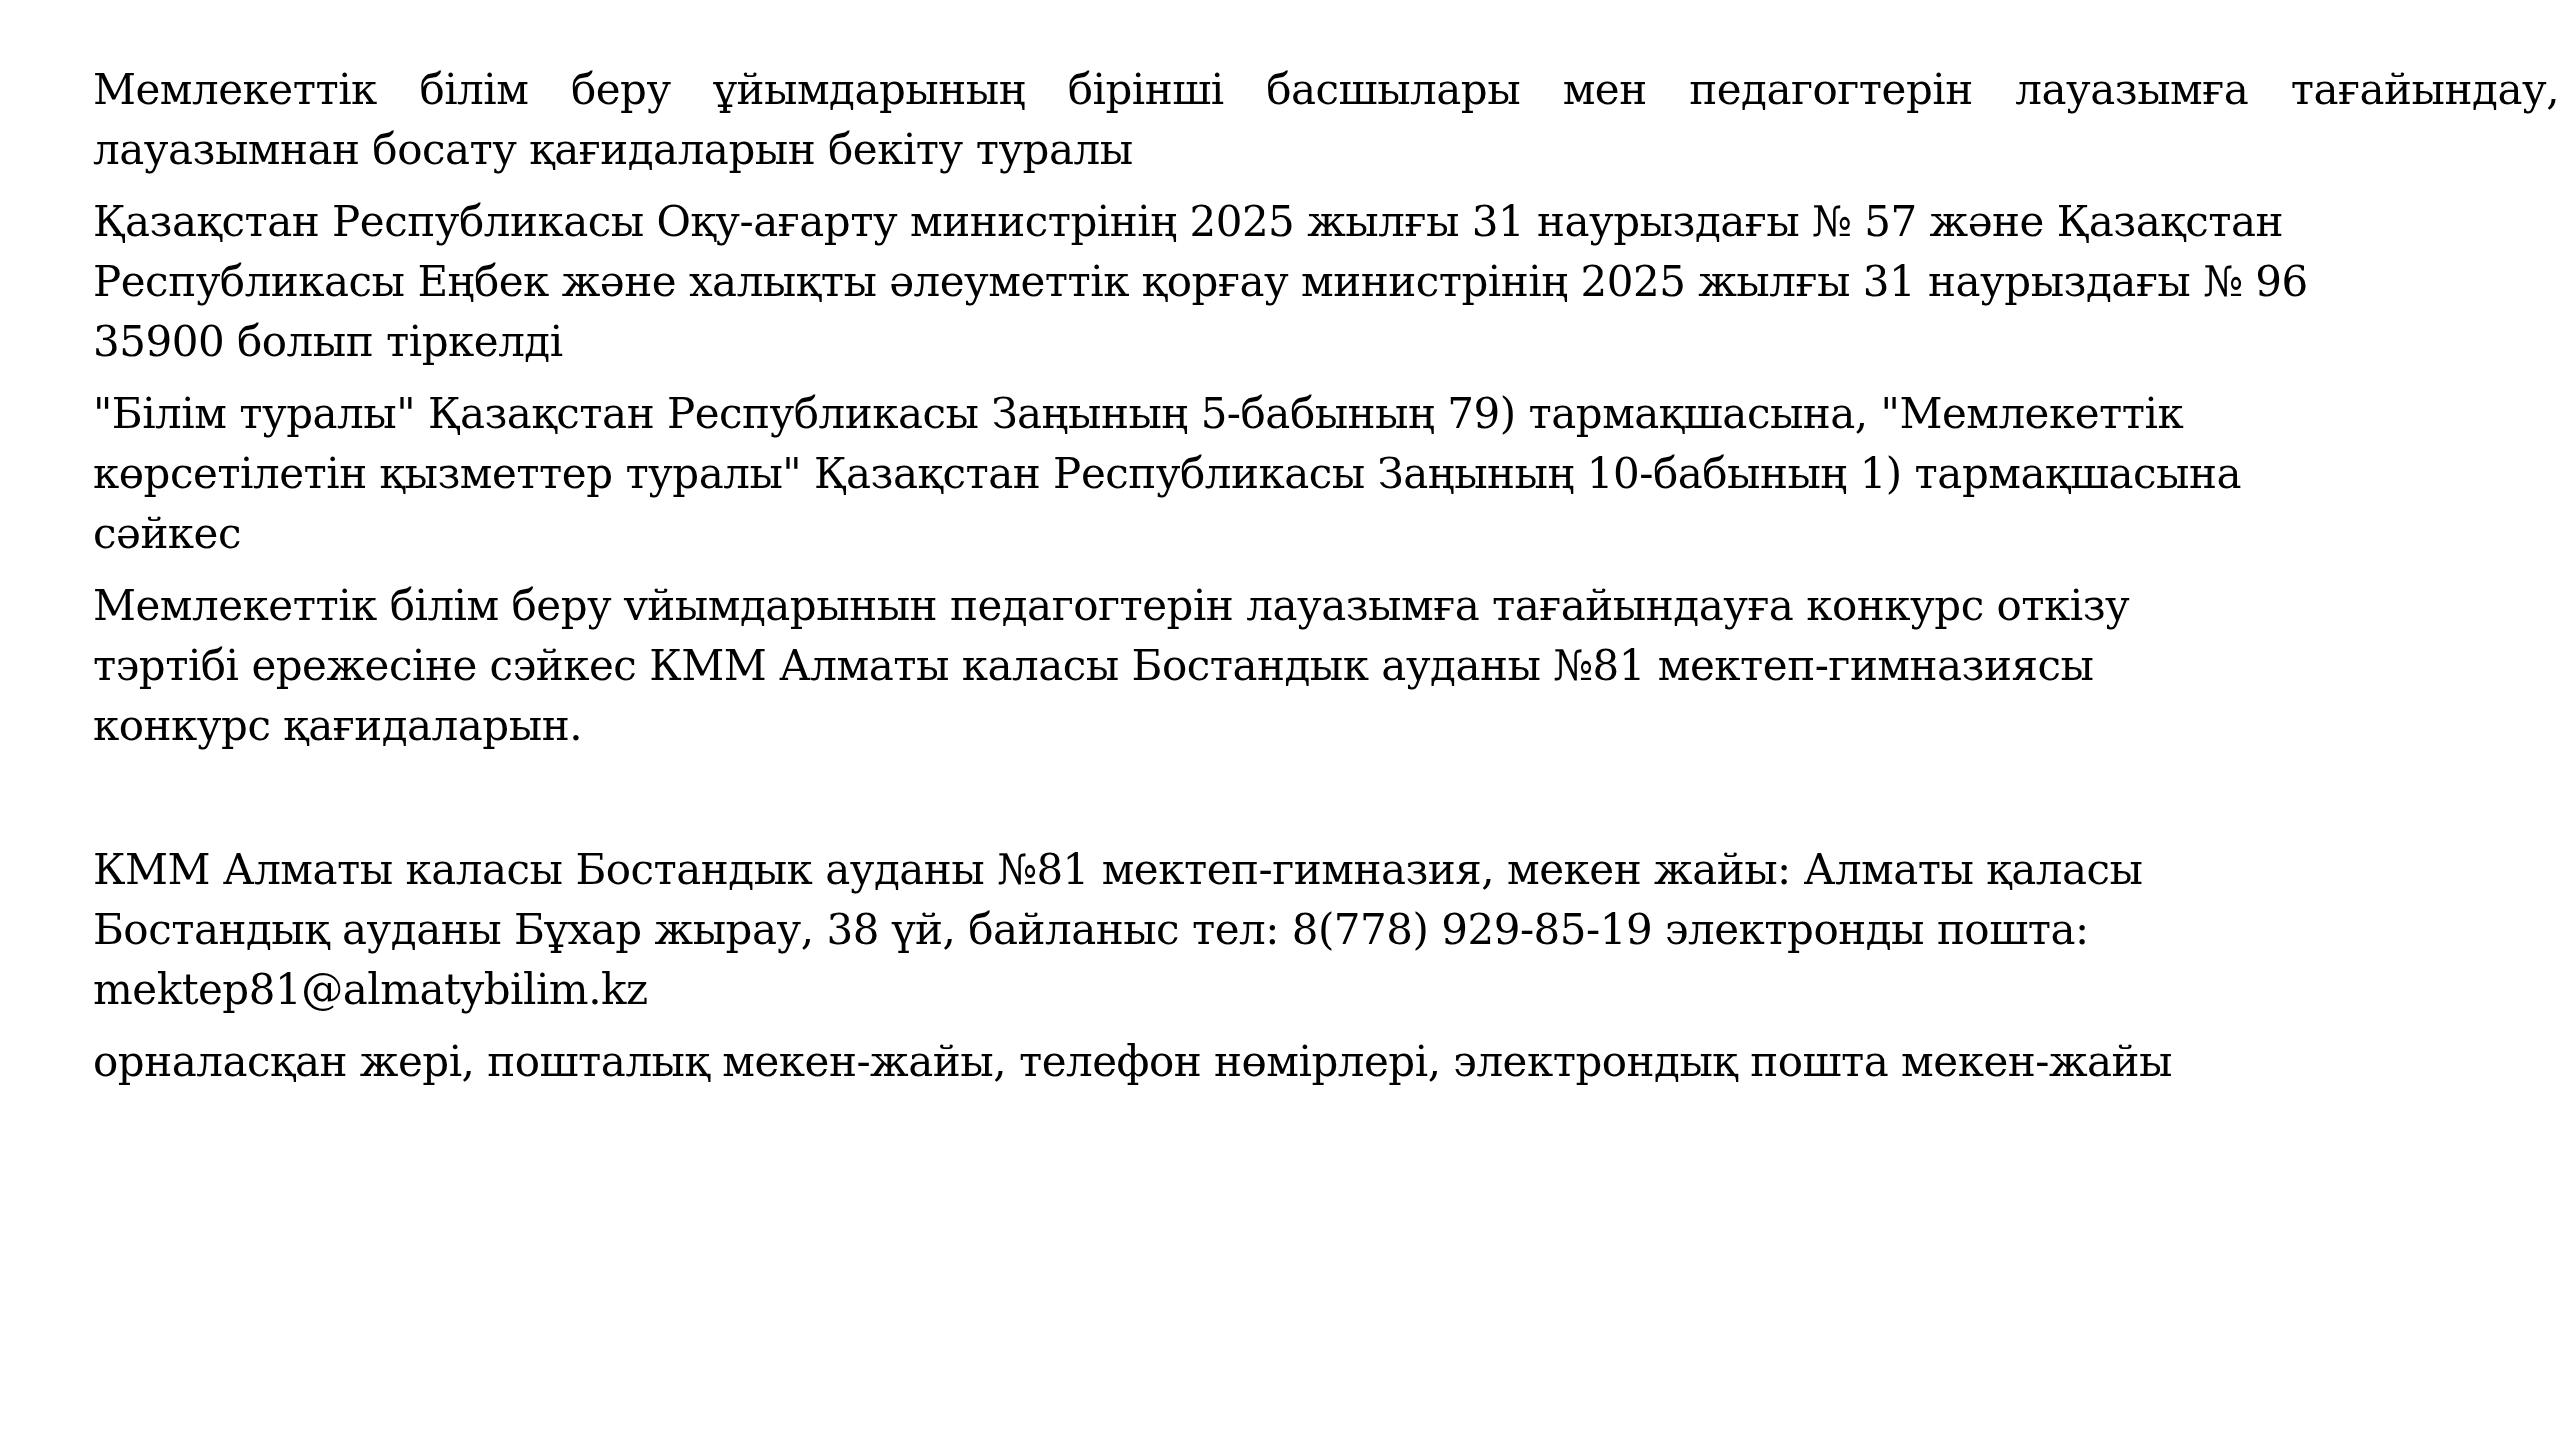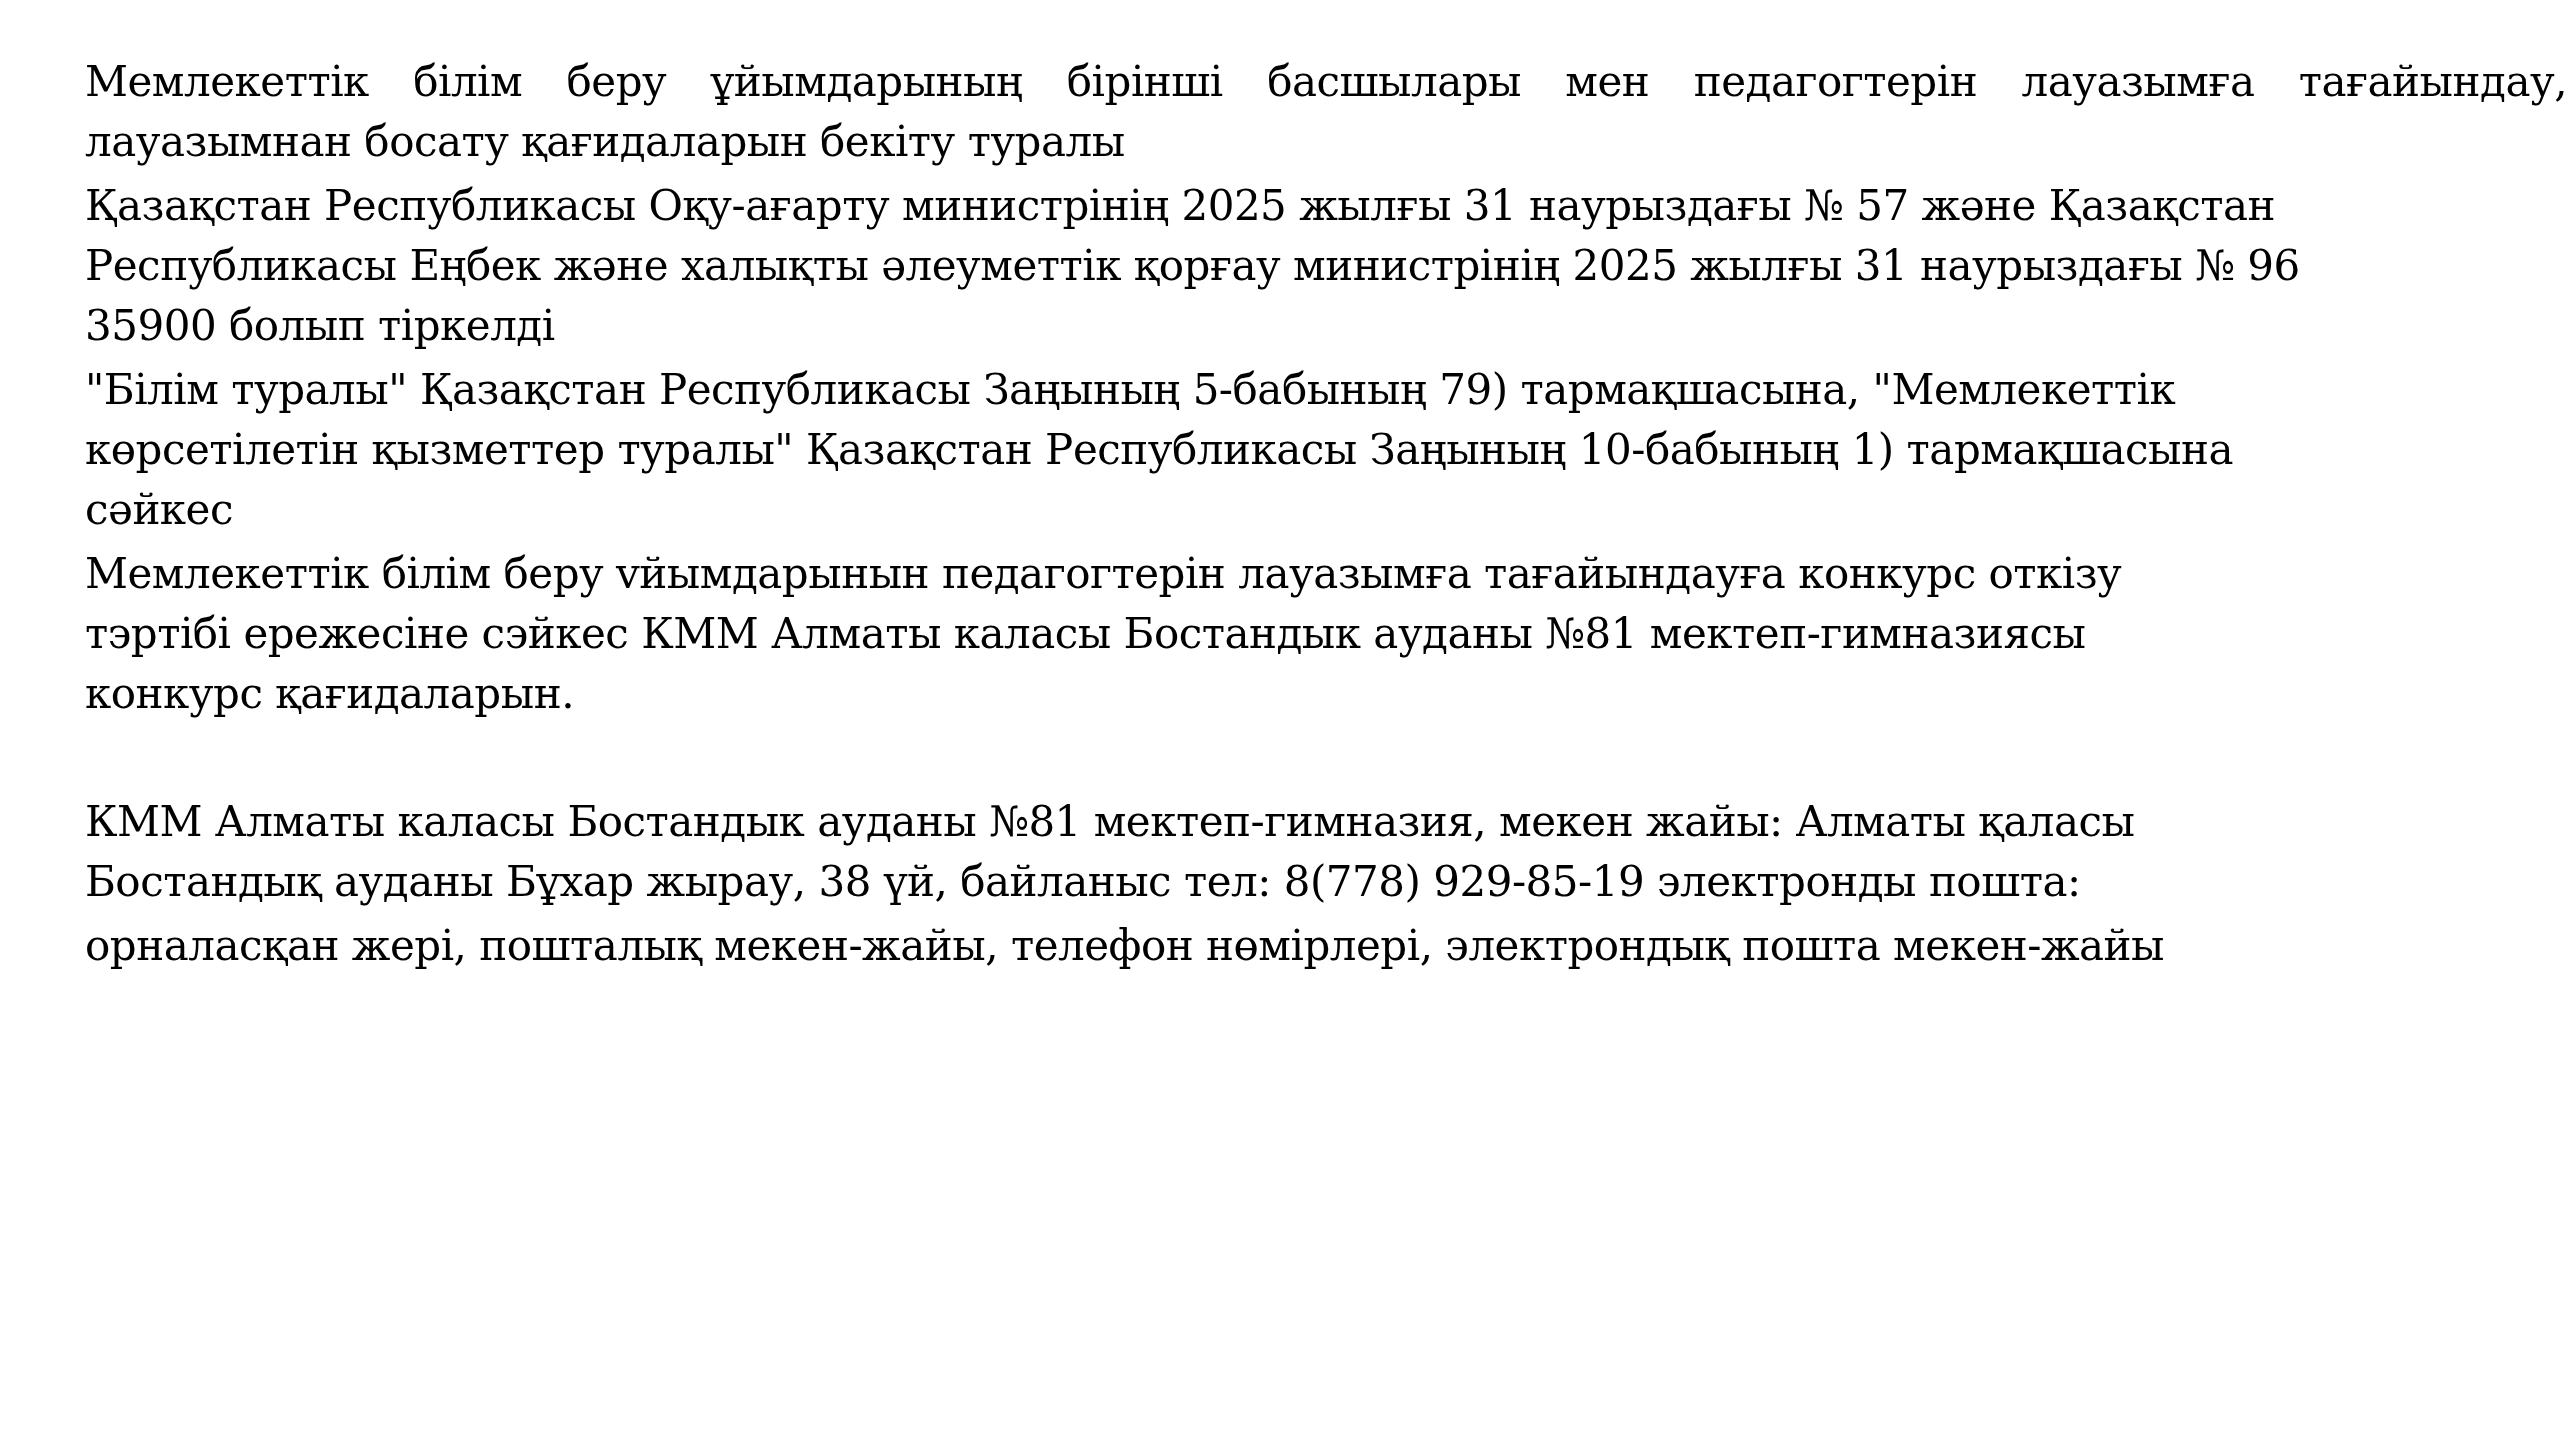--- a/index.html
+++ b/index.html
@@ -18,21 +18,21 @@
     .page {
       position: absolute;
       left: 81px;
       top: 48px;
       width: 2490px;
       font-size: 42px;
       line-height: 60px;
       letter-spacing: -0.5px;
     }
     .para {
-      margin: 4px;
+      margin: 12px;
       padding: 0;
     }
     .title-line1 {
       display: block;
       text-align: justify;
       text-align-last: justify;
       word-spacing: 0;
     }
     .bold {
       font-weight: normal;
@@ -74,20 +74,21 @@
     <span class="line indent-space"> Мемлекеттік білім беру vйымдарынын педагогтерін лауазымға тағайындауға конкурс откізу</span>
     <span class="line">тэртібі ережесіне сэйкес КММ Алматы каласы Бостандык ауданы №81 мектеп-гимназиясы</span>
     <span class="line">конкурс қағидаларын.</span>
   </div>
 
   <div class="blank-line"></div>
 
   <div class="para">
     <span class="line indent-space"><span class="bold"> КММ Алматы каласы Бостандык ауданы №81 мектеп-гимназия, мекен жайы:</span><span> Алматы қаласы</span></span>
     <span class="line">Бостандық ауданы Бұхар жырау, 38 үй, байланыс тел: 8(778) 929-85-19 электронды пошта:</span>
+    <span class="line">mektep81@almatybilim.kz</span>
   </div>
 
   <div class="para">
     <span class="line">орналасқан жері, пошталық мекен-жайы, телефон нөмірлері, электрондық пошта мекен-жайы</span>
   </div>
 
 </div>
 
 
 </body></html>

